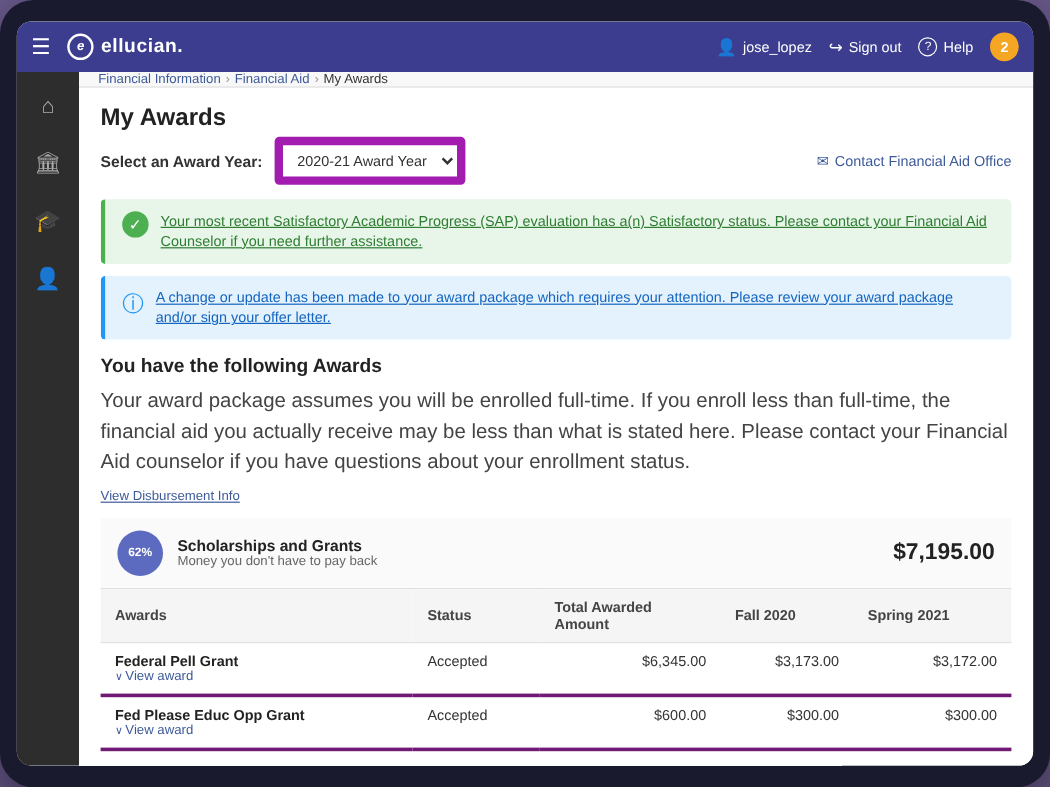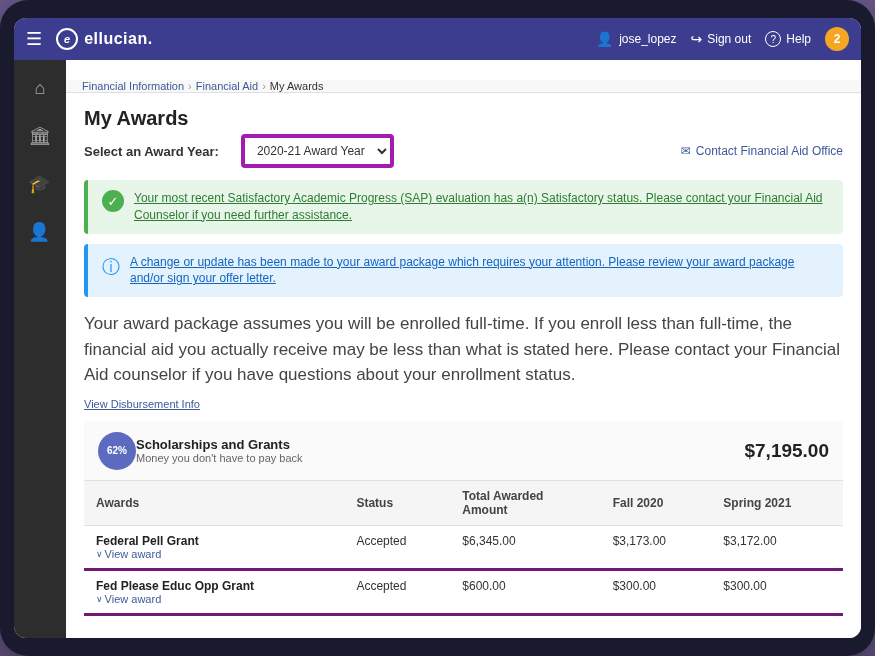--- a/index.html
+++ b/index.html
@@ -152,21 +152,20 @@
     }
     
     .breadcrumb {
       background: #f8f8f8;
       padding: 0 16px;
       font-size: 11px;
       border-bottom: 1px solid #e0e0e0;
       display: flex;
       align-items: center;
       gap: 4px;
-      margin-top: 20px;
     }
     .breadcrumb a {
       color: #3d5a99;
       text-decoration: none;
       font-size: 11px;
     }
     .breadcrumb-sep {
       color: #999;
       font-size: 11px;
     }
@@ -192,31 +191,31 @@
     
     .award-year-row {
       display: flex;
       align-items: center;
       justify-content: space-between;
       margin-bottom: 12px;
     }
     .award-year-left {
       display: flex;
       align-items: center;
-      gap: 22px;
+      gap: 10px;
     }
     .award-year-label {
       font-size: 13px;
       font-weight: 600;
       color: #333;
     }
     .award-year-select {
       font-size: 12px;
       padding: 5px 8px;
-      border: 4px solid #a21caf;
+      border: 7px solid #a21caf;
       border-radius: 4px;
       background: white;
       color: #333;
       cursor: pointer;
     }
     .contact-link {
       display: flex;
       align-items: center;
       gap: 5px;
       color: #3d5a99;
@@ -295,21 +294,21 @@
       color: #3d5a99;
       text-decoration: underline;
       cursor: pointer;
       margin-bottom: 12px;
       display: inline-block;
     }
     
     .scholarship-banner {
       display: flex;
       align-items: center;
-      gap: 0;
+      gap: 12px;
       background: #fafafa;
       padding: 10px 14px;
       border-bottom: 1px solid #e0e0e0;
       margin-bottom: 0;
     }
     .scholarship-circle {
       width: 38px;
       height: 38px;
       background: #5c6bc0;
       border-radius: 50%;
@@ -375,21 +374,21 @@
       gap: 2px;
       cursor: pointer;
     }
     .chevron-down {
       font-size: 9px;
     }
     .th-right {
       text-align: right;
     }
     .td-right {
-      text-align: left;
+      text-align: right;
     }
   </style>
 </head>
 <body>
 
 <div class="tablet-frame">
   <div class="tablet-screen">
 
     <div class="top-nav">
       <div class="hamburger-icon">☰</div>
@@ -460,20 +459,21 @@
             <span class="alert-text-green">Your most recent Satisfactory Academic Progress (SAP) evaluation has a(n) Satisfactory status. Please contact your Financial Aid Counselor if you need further assistance.</span>
           </div>
 
           
           <div class="alert-blue">
             <div class="alert-icon-blue">ⓘ</div>
             <span class="alert-text">A change or update has been made to your award package which requires your attention. Please review your award package and/or sign your offer letter.</span>
           </div>
 
           
+          <h2 class="awards-heading">You have the following Awards</h2>
           <p class="awards-desc">Your award package assumes you will be enrolled full-time. If you enroll less than full-time, the financial aid you actually receive may be less than what is stated here. Please contact your Financial Aid counselor if you have questions about your enrollment status.</p>
           <a class="disbursement-link">View Disbursement Info</a>
 
           
           <div class="scholarship-banner">
             <div class="scholarship-circle">62%</div>
             <div class="scholarship-info">
               <div class="scholarship-title">Scholarships and Grants</div>
               <div class="scholarship-sub">Money you don't have to pay back</div>
             </div>

